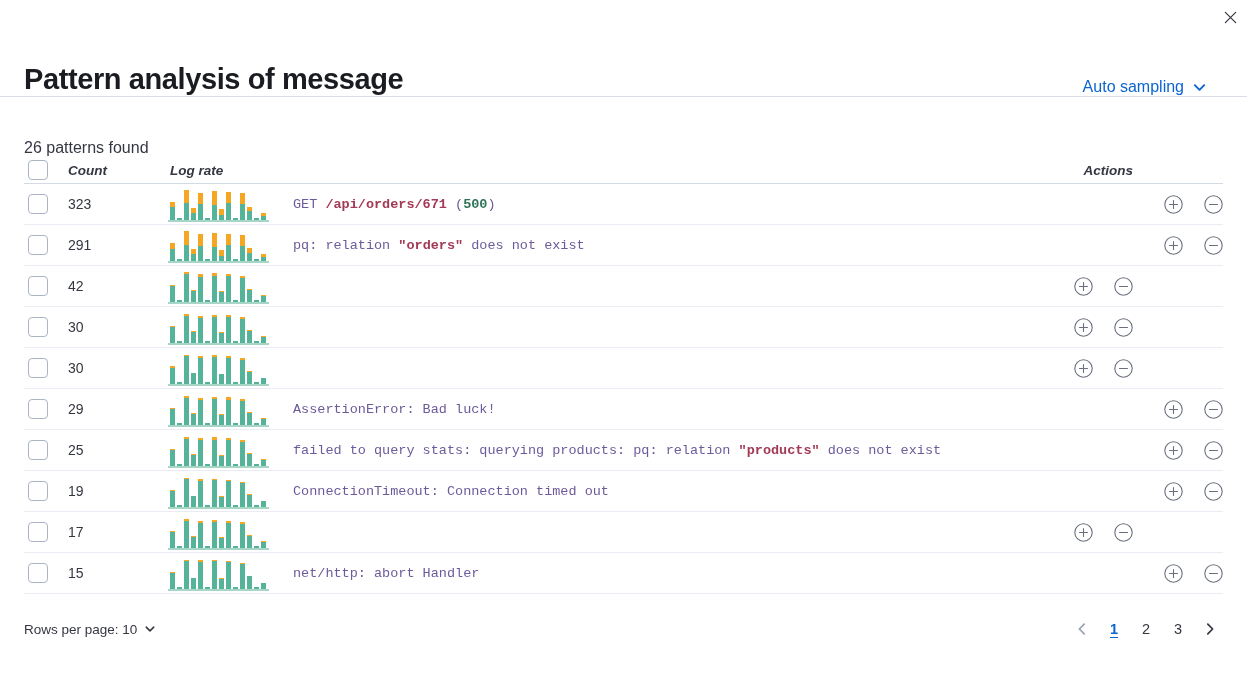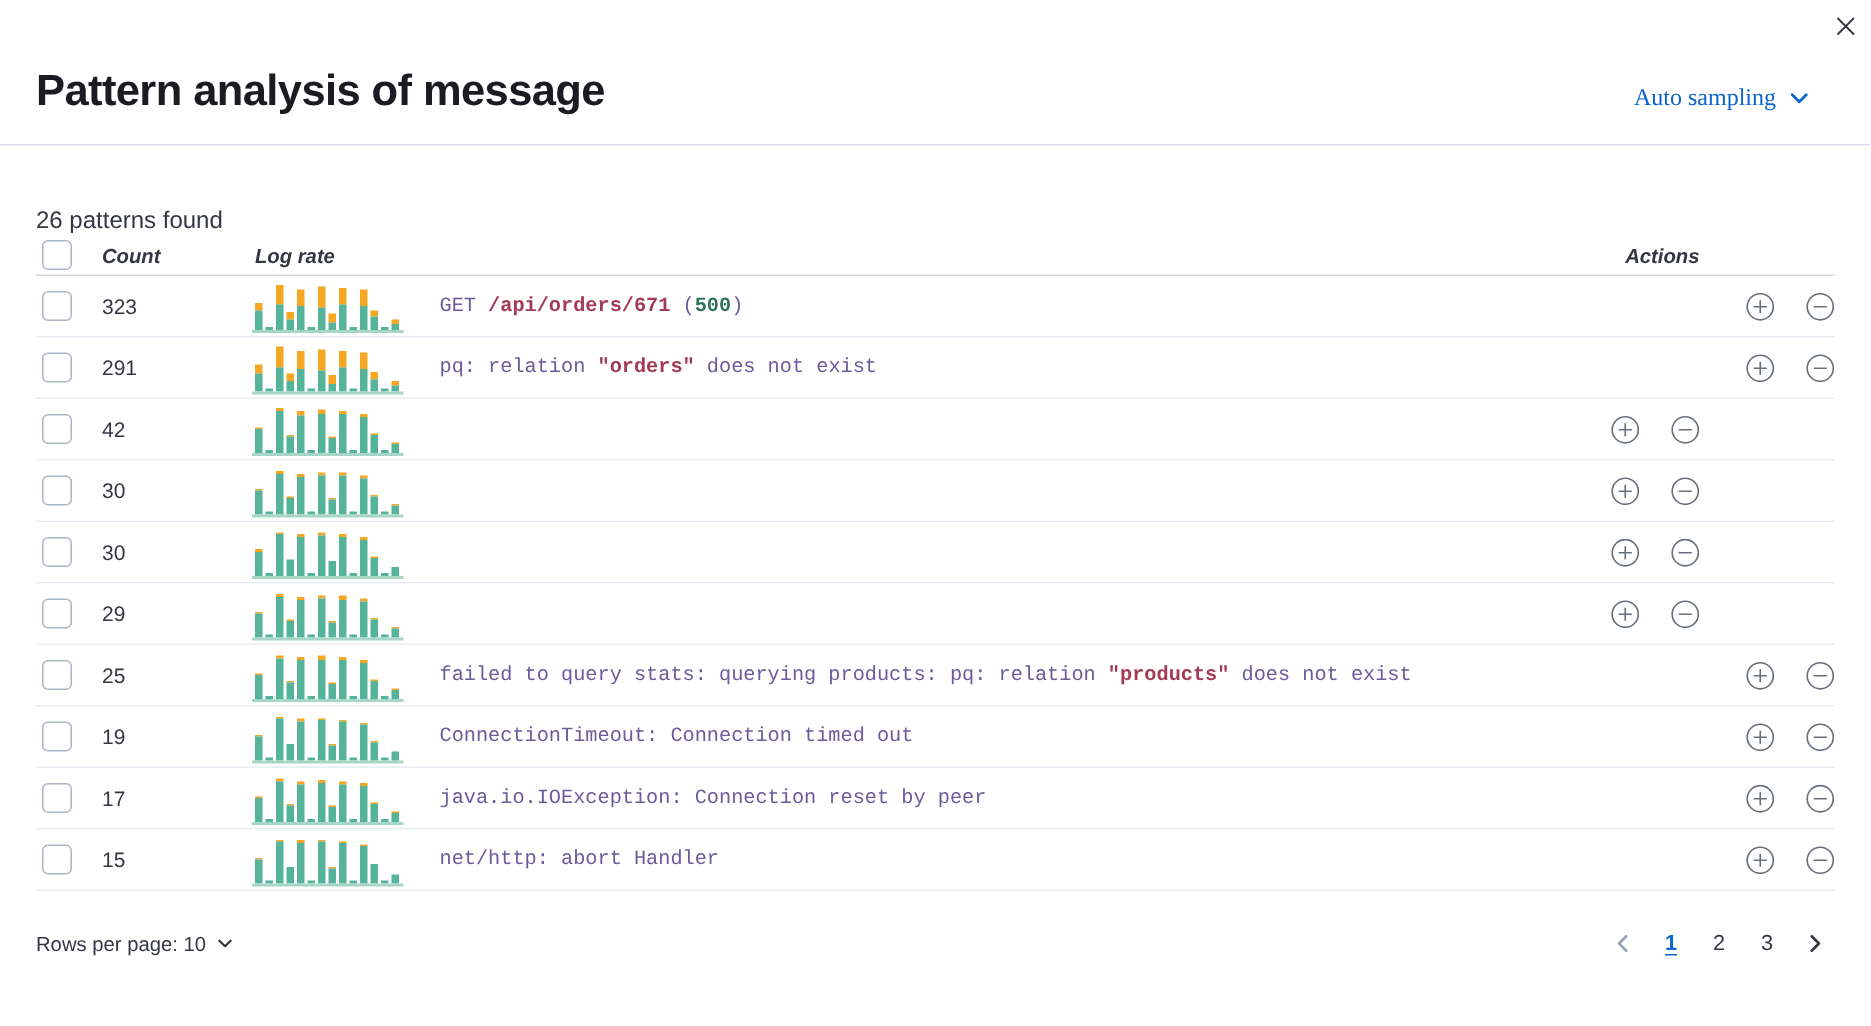--- a/index.html
+++ b/index.html
@@ -1,24 +1,24 @@
 <!DOCTYPE html>
 <html><head>
 <meta charset="utf-8">
 <style>
   * { box-sizing: border-box; margin: 0; padding: 0; }
   html,body { width: 1247px; height: 684px; background: #fff; overflow: hidden; }
   body { font-family: "Liberation Sans", sans-serif; color: #343741; position: relative; }
 
   
-  .flyout-header { position: relative; padding: 26px 40px 0 24px; height: 97px; border-bottom: 1px solid #D9DDE9; display: flex; align-items: center; justify-content: space-between; }
+  .flyout-header { position: relative; padding: 26px 40px 0 24px; height: 97px; border-bottom: 1px solid #D9DDE9; display: flex; align-items: flex-end; justify-content: space-between; }
   .title-wrap { display: flex; align-items: center; gap: 16px; }
   .page-title { font-size: 29px; font-weight: 700; color: #1A1C21; letter-spacing: -0.4px; }
   .tech-badge { border: 1px solid #D3DAE6; border-radius: 18px; padding: 6px 14px; font-size: 12px; font-weight: 700; color: #343741; letter-spacing: 0.3px; white-space: nowrap; }
-  .sampling-link { display: flex; align-items: center; gap: 8px; color: #0B64D0; font-size: 16px; margin-top: 9px; cursor: pointer; font-family: Liberation Serif, serif; }
+  .sampling-link { display: flex; align-items: center; gap: 8px; color: #0B64D0; font-size: 16px; margin-top: 9px; cursor: pointer; }
   .close-btn { position: absolute; top: 4px; right: 4px; width: 26px; height: 26px; display: flex; align-items: center; justify-content: center; cursor: pointer; background: none; border: none; }
 
   
   .flyout-body { padding: 0 24px; }
   .summary-text { margin-top: 42px; font-size: 16px; color: #343741; }
 
   .grid-row { display: grid; grid-template-columns: 44px 102px 123px 1fr 90px; align-items: center; }
   .table-header { margin-top: 0; height: 27px; border-bottom: 1px solid #D3DAE6; font-size: 13.5px; font-weight: 700; color: #343741; font-style: italic; }
   .table-header .c-actions { text-align: right; }
   .row { height: 41px; border-bottom: 1px solid #E9EDF3; }
@@ -545,20 +545,21 @@
             <div class="bar">
               <div class="seg-t" style="height: 2px;"></div>
             </div>
             <div class="bar">
               <div class="seg-o" style="height: 1px;"></div>
               <div class="seg-t" style="height: 6px;"></div>
             </div>
             <div class="baseline"></div>
           </div>
         </div>
+        <div class="c-example"><span class="tok-p">AssertionError: Bad luck!</span></div>
         <div class="c-actions">
           <button class="action-btn">
             <span style="display:flex;">
               <svg width="19" height="19" viewBox="0 0 19 19">
                 <circle cx="9.5" cy="9.5" r="8.7" fill="none" stroke="#69707D" stroke-width="1.1"></circle>
                 <path d="M9.5 5.5 V13.5 M5.5 9.5 H13.5" stroke="#69707D" stroke-width="1.1" stroke-linecap="round"></path>
               </svg>
             </span>
           </button>
           <button class="action-btn">
@@ -788,21 +789,20 @@
             <div class="bar">
               <div class="seg-t" style="height: 2px;"></div>
             </div>
             <div class="bar">
               <div class="seg-o" style="height: 1px;"></div>
               <div class="seg-t" style="height: 6px;"></div>
             </div>
             <div class="baseline"></div>
           </div>
         </div>
-        <div class="c-example"><span class="tok-p">java.io.IOException: Connection reset by peer</span></div>
         <div class="c-actions">
           <button class="action-btn">
             <span style="display:flex;">
               <svg width="19" height="19" viewBox="0 0 19 19">
                 <circle cx="9.5" cy="9.5" r="8.7" fill="none" stroke="#69707D" stroke-width="1.1"></circle>
                 <path d="M9.5 5.5 V13.5 M5.5 9.5 H13.5" stroke="#69707D" stroke-width="1.1" stroke-linecap="round"></path>
               </svg>
             </span>
           </button>
           <button class="action-btn">

